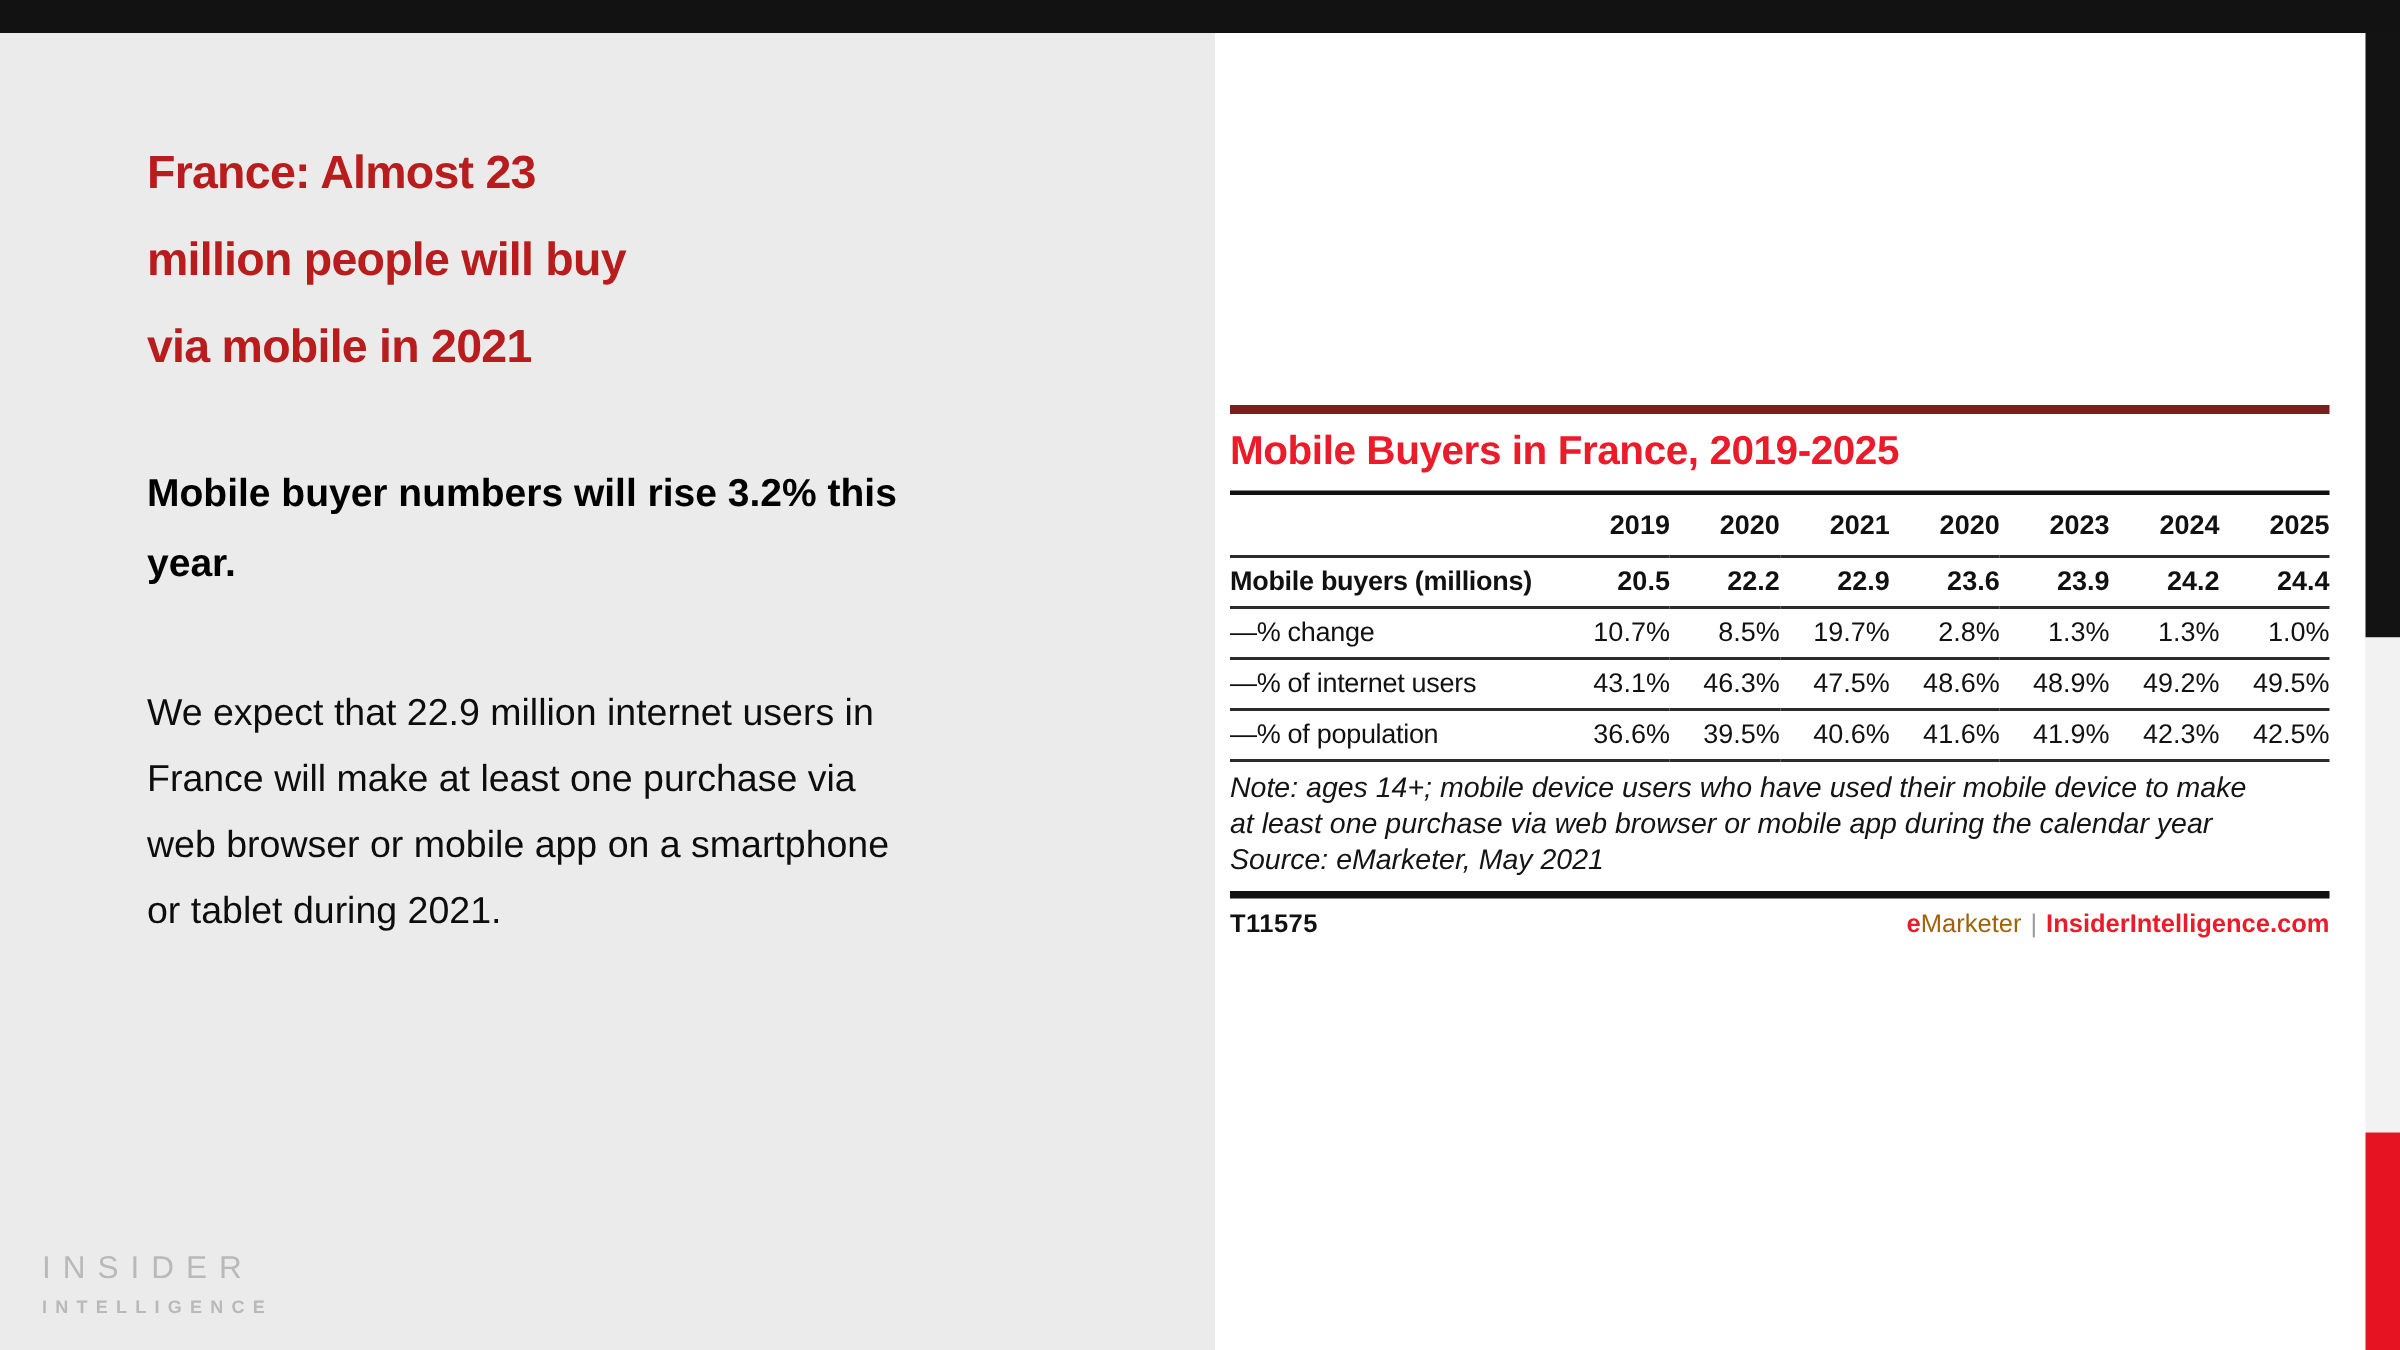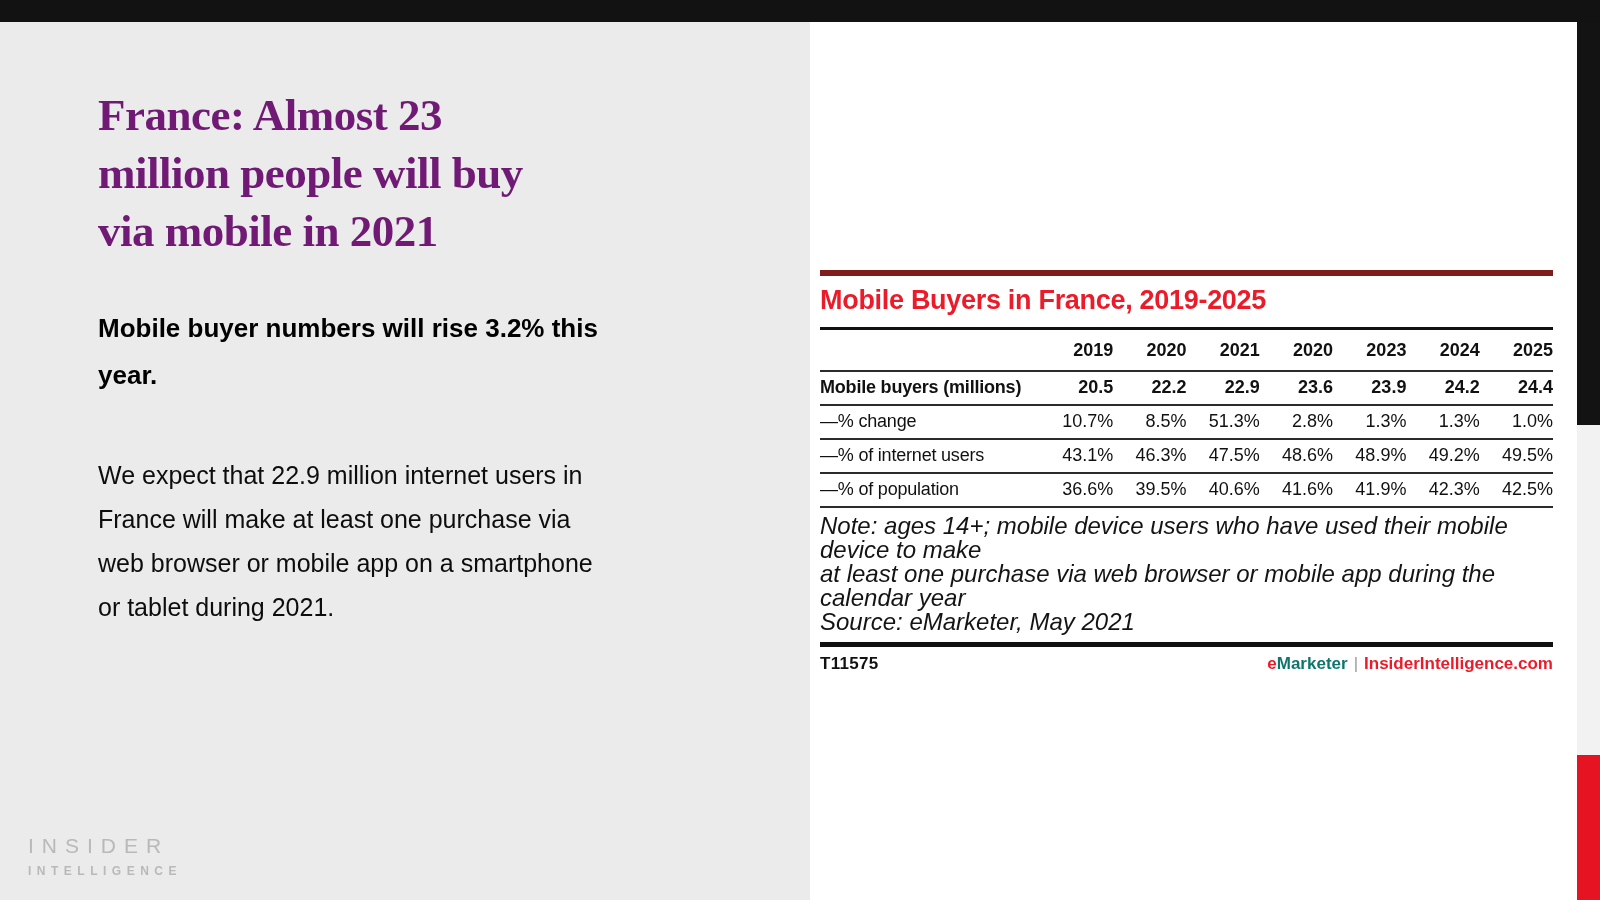--- a/index.html
+++ b/index.html
@@ -12,22 +12,22 @@
   .slide { position: relative; width: 1600px; height: 900px; }
 
   
   .top-bar { position: absolute; left: 0; top: 0; width: 1600px; height: 22px; background: #121212; }
 
   
   .left-panel { position: absolute; left: 0; top: 22px; width: 810px; height: 878px; background: #ebebeb; }
 
   .headline {
     position: absolute; left: 98px; top: 64px; width: 640px;
-    margin: 0; font-size: 45px; line-height: 58px; font-weight: 700;
-    color: #701a75; letter-spacing: -0.5px; white-space: pre-line; font-family: Liberation Serif, serif;
+    margin: 0; font-size: 31px; line-height: 58px; font-weight: 700;
+    color: #b91c1c; letter-spacing: -0.5px; white-space: pre-line;
   }
   .subhead {
     position: absolute; left: 98px; top: 283px; width: 620px;
     font-size: 26px; line-height: 47px; font-weight: 700;
     color: #000; white-space: pre-line;
   }
   .body-text {
     position: absolute; left: 98px; width: 640px; margin: 0;
     font-size: 25px; line-height: 44px; font-weight: 400;
     color: #0d0d0d; white-space: pre-line;
@@ -58,31 +58,31 @@
   .data-table th, .data-table td {
     font-size: 18px; color: #111; padding: 5px 0 6px 0;
     text-align: right; border-bottom: 2px solid #2b2b2b;
     white-space: nowrap; overflow: visible;
   }
   .data-table thead th { font-weight: 700; padding: 10px 0 9px 0; }
   .data-table .lbl { text-align: left; letter-spacing: -0.2px; }
   .data-table tr.bold-row td { font-weight: 700; }
 
   .note {
-    font-style: italic; font-size: 24px; line-height: 24px;
+    font-style: italic; font-size: 19px; line-height: 24px;
     color: #141414; padding: 6px 0 8px 0; white-space: pre-line;
   }
   .chart-bottom-rule { height: 5px; background: #111; }
   .chart-footer {
     display: flex; justify-content: space-between; align-items: baseline;
     padding-top: 7px; font-size: 17px;
   }
   .chart-id { font-weight: 700; color: #111; letter-spacing: 0.3px; }
   .brand-e { color: #ec1b29; font-weight: 700; }
-  .brand-marketer { color: #0f766e; font-weight: 700; }
+  .brand-marketer { color: #a16207; font-weight: 400; }
   .brand-sep { color: #9a9a9a; padding: 0 6px; font-weight: 400; }
   .brand-site { color: #ec1b29; font-weight: 700; }
 
   
   .edge { position: absolute; left: 1577px; width: 23px; }
   .edge-black { top: 22px; height: 403px; background: #131313; }
   .edge-gray  { top: 425px; height: 330px; background: #f2f2f2; }
   .edge-red   { top: 755px; height: 145px; background: #e61422; }
 </style>
 </head>
@@ -144,21 +144,21 @@
             <td>22.9</td>
             <td>23.6</td>
             <td>23.9</td>
             <td>24.2</td>
             <td>24.4</td>
           </tr>
           <tr>
             <td class="lbl">—% change</td>
             <td>10.7%</td>
             <td>8.5%</td>
-            <td>51.3%</td>
+            <td>19.7%</td>
             <td>2.8%</td>
             <td>1.3%</td>
             <td>1.3%</td>
             <td>1.0%</td>
           </tr>
           <tr>
             <td class="lbl">—% of internet users</td>
             <td>43.1%</td>
             <td>46.3%</td>
             <td>47.5%</td>

